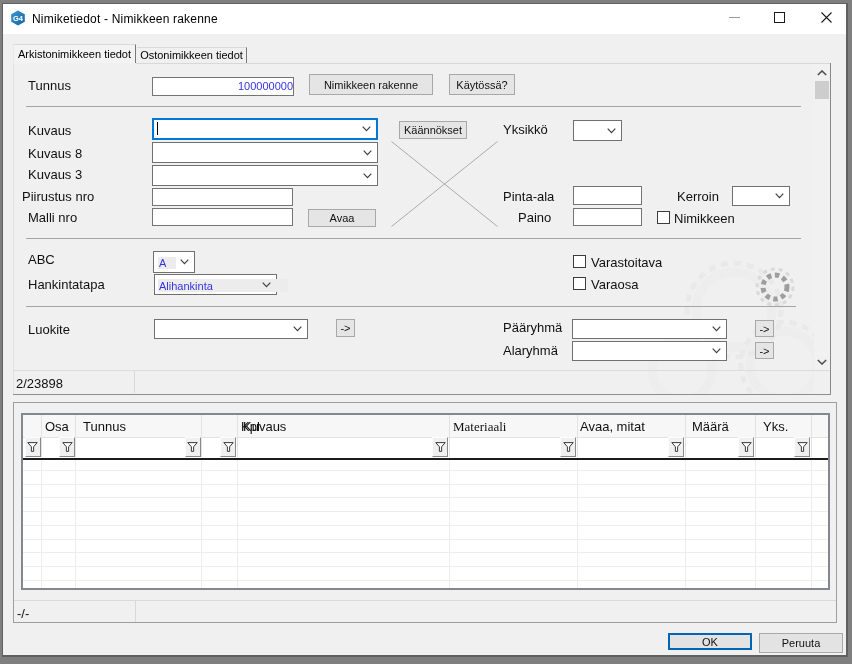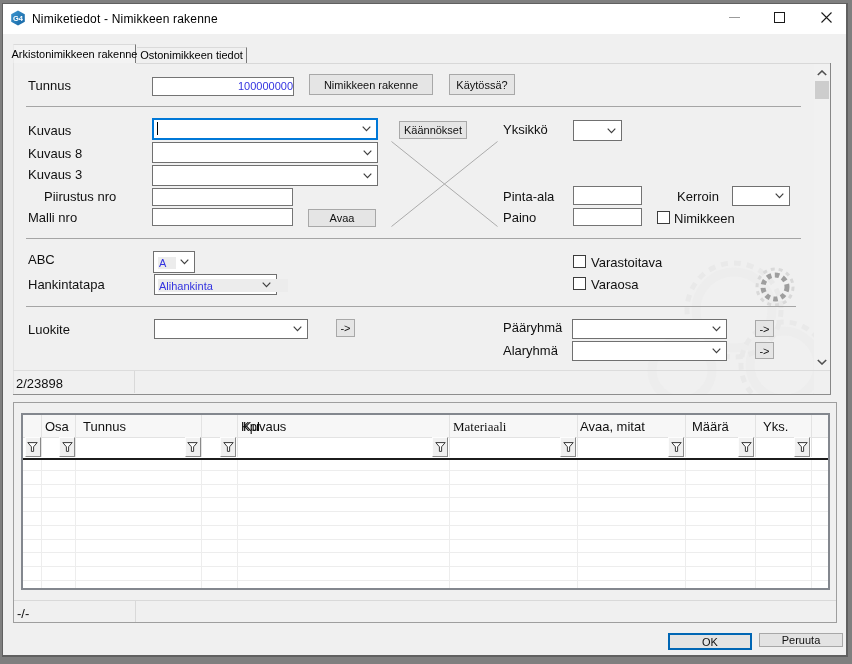--- a/index.html
+++ b/index.html
@@ -33,21 +33,21 @@
   <text x="8" y="10.8" font-size="7.5" font-weight="bold" fill="#fff" text-anchor="middle" font-family="Liberation Sans">G4</text>
 </svg>
 <div class="lbl" style="left:32px;top:13px;font-size:12px;letter-spacing:0.2px;color:#000;">Nimiketiedot - Nimikkeen rakenne</div>
 <div class="a" style="left:729px;top:17px;width:11px;height:1px;background:#9b9b9b;"></div>
 <div class="a" style="left:774px;top:12px;width:11px;height:11px;border:1px solid #1a1a1a;"></div>
 <svg class="a" style="left:821px;top:12px;" width="11" height="11" viewBox="0 0 11 11">
   <path d="M0.5 0.5 L10.5 10.5 M10.5 0.5 L0.5 10.5" stroke="#1a1a1a" stroke-width="1.1" fill="none"></path>
 </svg>
 
 <div class="hline" style="left:136px;top:63px;width:695px;background:#d8d8d8;"></div>
-<div class="a" style="left:13px;top:44px;width:123px;height:19px;background:#f3f3f3;border-top:1px solid #dadada;border-left:1px solid #eaeaea;border-right:1px solid #787878;display:flex;align-items:center;justify-content:center;white-space:nowrap;font-size:11px;">Arkistonimikkeen rakenne</div>
+<div class="a" style="left:13px;top:44px;width:123px;height:19px;background:#f3f3f3;border-top:1px solid #dadada;border-left:1px solid #eaeaea;border-right:1px solid #787878;display:flex;align-items:center;justify-content:center;white-space:nowrap;font-size:11px;">Arkistonimikkeen tiedot</div>
 <div class="a" style="left:137px;top:47px;width:110px;height:16px;background:#f0f0f0;border-top:1px solid #dadada;border-right:1px solid #787878;display:flex;align-items:center;justify-content:center;white-space:nowrap;font-size:11px;padding-bottom:2px;">Ostonimikkeen tiedot</div>
 
 <div class="vline" style="left:13px;top:63px;height:332px;background:#e2e2e2;"></div>
 <div class="vline" style="left:830px;top:63px;height:332px;background:#878787;"></div>
 <div class="hline" style="left:13px;top:394px;width:818px;background:#8d8d8d;"></div>
 
 <div class="a" style="left:614px;top:245px;width:200px;height:149px;overflow:hidden;">
 <svg width="200" height="160" viewBox="0 0 200 160">
   <g fill="none" stroke="#ededed" stroke-width="9">
     <circle cx="120" cy="65" r="38"></circle>
@@ -64,29 +64,29 @@
   <g fill="none" stroke="#d9d9d9" stroke-width="3" stroke-dasharray="4 4">
     <circle cx="161" cy="42" r="18"></circle>
   </g>
 </svg>
 </div>
 
 <div class="lbl" style="left:28px;top:79px;">Tunnus</div>
 <div class="lbl" style="left:28px;top:124px;">Kuvaus</div>
 <div class="lbl" style="left:28px;top:147px;">Kuvaus 8</div>
 <div class="lbl" style="left:28px;top:168px;">Kuvaus 3</div>
-<div class="lbl" style="left:44px;top:190px;">Piirustus nro</div>
+<div class="lbl" style="left:22px;top:190px;">Piirustus nro</div>
 <div class="lbl" style="left:28px;top:211px;">Malli nro</div>
 <div class="lbl" style="left:28px;top:253px;">ABC</div>
 <div class="lbl" style="left:28px;top:278px;">Hankintatapa</div>
 <div class="lbl" style="left:28px;top:323px;">Luokite</div>
 <div class="lbl" style="left:503px;top:123px;">Yksikkö</div>
 <div class="lbl" style="left:503px;top:190px;">Pinta-ala</div>
 <div class="lbl" style="left:677px;top:190px;">Kerroin</div>
-<div class="lbl" style="left:503px;top:211px;text-align:right;">Paino</div>
+<div class="lbl" style="left:518px;top:211px;text-align:right;">Paino</div>
 <div class="lbl" style="left:674px;top:212px;">Nimikkeen</div>
 <div class="lbl" style="left:591px;top:256px;">Varastoitava</div>
 <div class="lbl" style="left:591px;top:278px;">Varaosa</div>
 <div class="lbl" style="left:503px;top:321px;">Pääryhmä</div>
 <div class="lbl" style="left:503px;top:344px;">Alaryhmä</div>
 
 <div class="tb" style="left:152px;top:77px;width:142px;height:19px;">
     <div class="tx" style="color:#3333e0;text-align:right;">100000000</div>
   </div>
 <div class="btn" style="left:309px;top:74px;width:124px;height:21px;">Nimikkeen rakenne</div>
@@ -272,13 +272,13 @@
     </svg>
   </div>
 
 <div class="a" style="left:23px;top:457.5px;width:805px;height:2px;background:#1c1c1c;"></div>
 
 <div class="hline" style="left:14px;top:600px;width:822px;background:#d9d9d9;"></div>
 <div class="lbl" style="left:17px;top:607px;">-/-</div>
 <div class="vline" style="left:135px;top:600px;height:22px;background:#d9d9d9;"></div>
 
 <div class="btn" style="left:668px;top:633px;width:84px;height:17px;border:2px solid #0066b4;background:#e3e3e3;">OK</div>
-<div class="btn" style="left:759px;top:633px;width:84px;height:14px;background:#e3e3e3;">Peruuta</div>
+<div class="btn" style="left:759px;top:633px;width:84px;height:20px;background:#e3e3e3;">Peruuta</div>
 
 </body></html>

